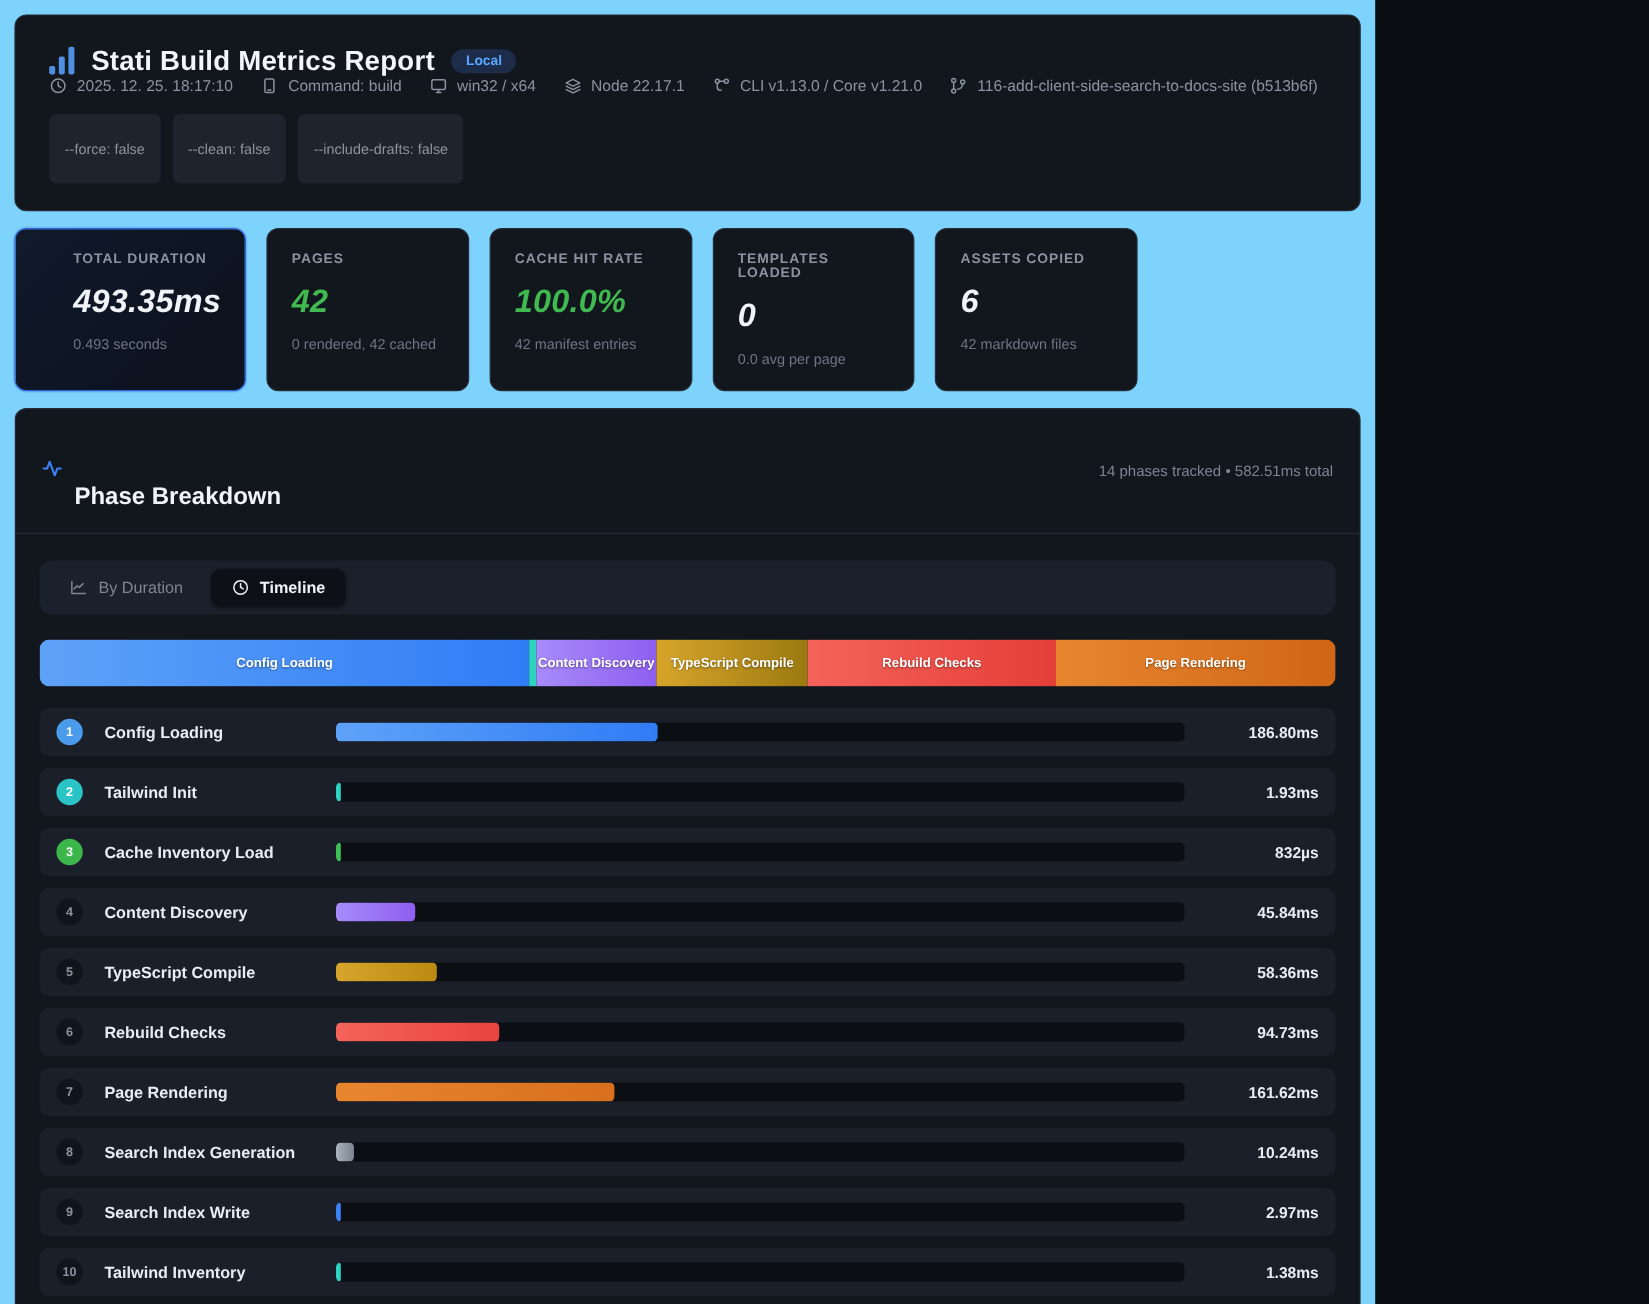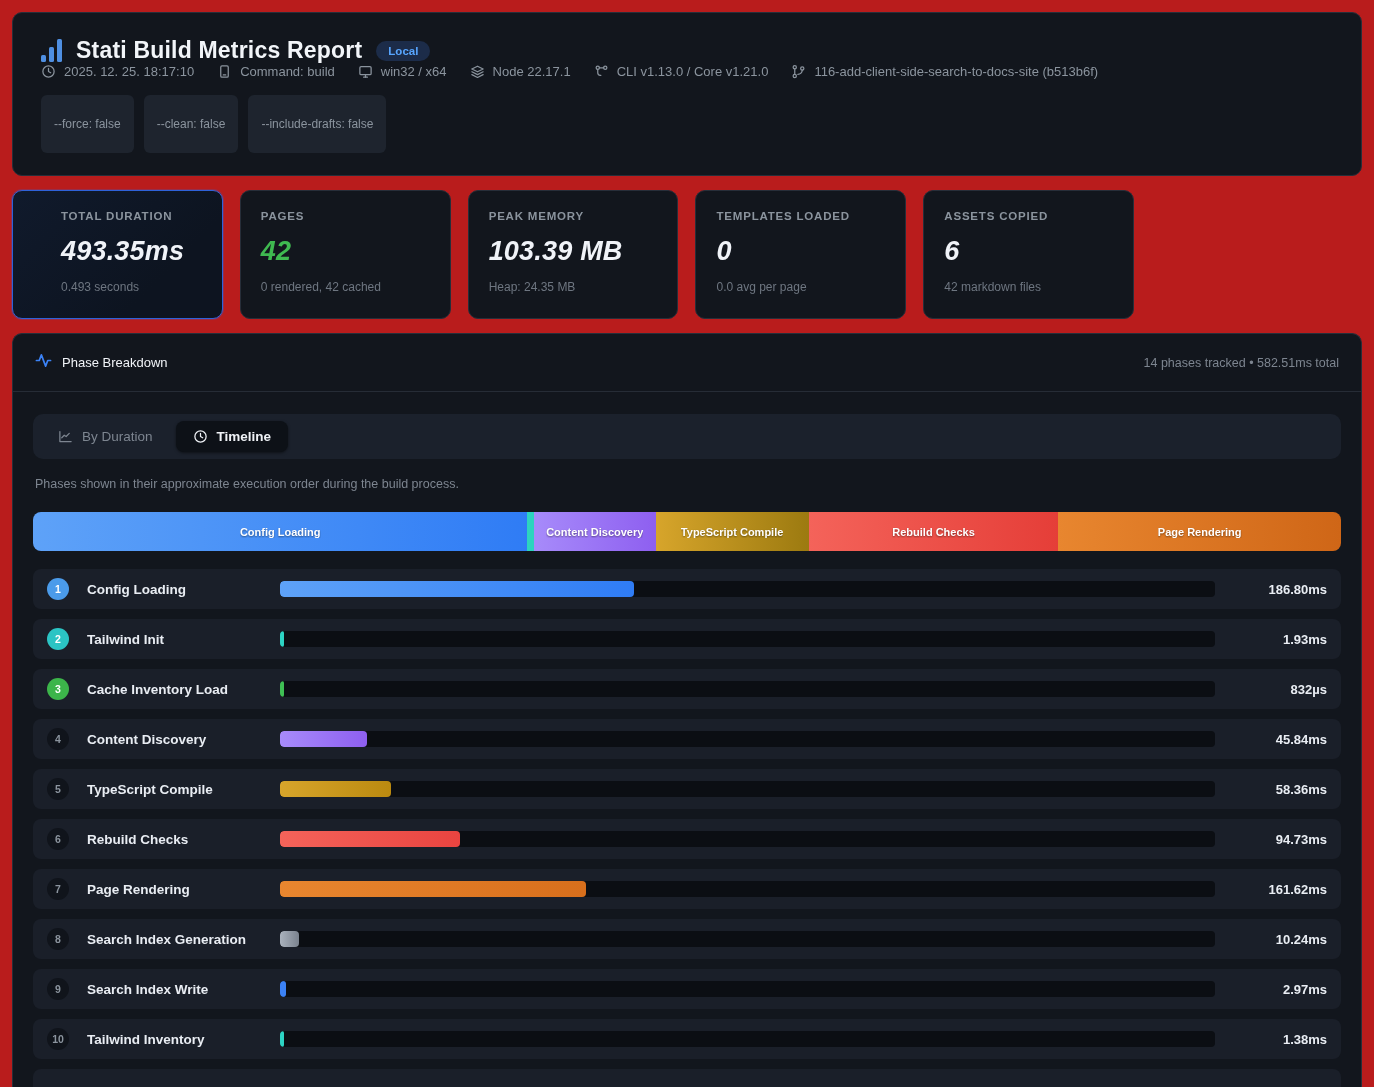--- a/index.html
+++ b/index.html
@@ -1,18 +1,18 @@
 <!DOCTYPE html>
 <html><head>
 <meta charset="utf-8">
 <style>
   * { margin:0; padding:0; box-sizing:border-box; }
   html,body { background:#0a0d12; }
   body { font-family:"Liberation Sans","DejaVu Sans",sans-serif; color:#eef1f5; }
-  .page { width:1374px; height:1087px; overflow:hidden; background:#b91c1c; position:relative; }
+  .page { width:1146px; height:1087px; overflow:hidden; background:#7dd3fc; position:relative; }
 
   
   .panel { background:#12161d; border:1px solid #272e39; border-radius:10px; }
   .header-panel { margin:12px; padding:24px 28px 22px 28px; }
   .title-row { display:flex; align-items:center; gap:14px; }
   .logo { display:flex; align-items:flex-end; gap:3px; height:26px; padding-bottom:2px; }
   .logo i { display:block; width:5px; border-radius:1.5px; background:#4f8fe2; }
   .logo i.b1 { height:7px; } .logo i.b2 { height:15px; } .logo i.b3 { height:23px; }
   .app-title { font-size:23px; font-weight:700; letter-spacing:.2px; color:#f2f5f9; }
   .badge { font-size:11.5px; font-weight:700; color:#58a6ff; background:#1c2c49; padding:4px 12px; border-radius:999px; }
@@ -27,21 +27,21 @@
   .card { background:#12161d; border:1px solid #272e39; border-radius:10px; padding:19px 20px; min-height:129px; }
   .card.hl { border-color:#2e62d9; background:linear-gradient(135deg,#101a2c 0%,#0d1420 70%); box-shadow:0 0 0 1px rgba(46,98,217,.25);padding-left:48px; }
   .card .lbl { font-size:11.5px; font-weight:600; letter-spacing:.8px; color:#8b949e; text-transform:uppercase; }
   .card .val { font-size:27px; font-weight:700; margin-top:14px; letter-spacing:.2px;font-style:italic; }
   .card .sub { font-size:12px; color:#6e7681; margin-top:13px; }
 
   
   .phase-panel { margin:14px 12px 0 12px; background:#12161d; border:1px solid #272e39; border-radius:10px 10px 0 0; border-bottom:none; }
   .phase-head { display:flex; align-items:center; justify-content:space-between; padding:18px 22px; border-bottom:1px solid #262c36; }
   .phase-head-left { display:flex; align-items:center; gap:10px; }
-  .phase-title { font-size:13px; font-weight:400; color:#f0f3f7; }
+  .phase-title { font-size:20px; font-weight:700; color:#f0f3f7;margin-top:44px; }
   .phase-summary { font-size:12.5px; color:#7d8590; }
   .phase-body { padding:22px 20px 20px 20px; }
 
   .tabsbar { background:#1b212c; border-radius:10px; padding:7px 8px; display:flex; gap:6px; }
   .tab { display:flex; align-items:flex-end; gap:9px; font-size:13.5px; color:#7d8590; padding:8px 17px; border-radius:8px; cursor:pointer; background:transparent; border:none; font-family:inherit; }
   .tab.active { background:#0d1117; color:#f0f3f7; font-weight:700; box-shadow:0 1px 3px rgba(0,0,0,.5); }
   .phase-desc { font-size:12.5px; color:#7d8590; margin:18px 2px 0 2px; }
 
   .tl-bar { display:flex; height:39px; border-radius:8px; overflow:hidden; margin-top:21px; }
   .tl-seg { height:100%; display:flex; align-items:center; justify-content:center; }
@@ -145,23 +145,23 @@
         <div class="lbl">TOTAL DURATION</div>
         <div class="val" style="color: rgb(240, 243, 248);">493.35ms</div>
         <div class="sub">0.493 seconds</div>
       </div>
       <div class="card">
         <div class="lbl">PAGES</div>
         <div class="val" style="color: rgb(63, 185, 80);">42</div>
         <div class="sub">0 rendered, 42 cached</div>
       </div>
       <div class="card">
-        <div class="lbl">PEAK MEMORY</div>
-        <div class="val" style="color: rgb(240, 243, 248);">103.39 MB</div>
-        <div class="sub">Heap: 24.35 MB</div>
+        <div class="lbl">CACHE HIT RATE</div>
+        <div class="val" style="color: rgb(63, 185, 80);">100.0%</div>
+        <div class="sub">42 manifest entries</div>
       </div>
       <div class="card">
         <div class="lbl">TEMPLATES LOADED</div>
         <div class="val" style="color: rgb(240, 243, 248);">0</div>
         <div class="sub">0.0 avg per page</div>
       </div>
       <div class="card">
         <div class="lbl">ASSETS COPIED</div>
         <div class="val" style="color: rgb(240, 243, 248);">6</div>
         <div class="sub">42 markdown files</div>
@@ -194,21 +194,20 @@
           <button class="tab active">
             <span style="display: flex;">
               <svg width="15" height="15" viewBox="0 0 24 24" fill="none" stroke="currentColor" stroke-width="2" stroke-linecap="round" stroke-linejoin="round">
                 <circle cx="12" cy="12" r="9"></circle>
                 <polyline points="12 7 12 12 15.5 14"></polyline>
               </svg>
             </span>
             <span>Timeline</span>
           </button>
         </div>
-      <div class="phase-desc">Phases shown in their approximate execution order during the build process.</div>
       <div class="tl-bar">
           <div class="tl-seg" style="width: 37.8%; background: linear-gradient(90deg, rgb(94, 162, 248), rgb(47, 124, 245));">
             <span>Config Loading</span>
           </div>
           <div class="tl-seg" style="width: 0.5%; background: linear-gradient(90deg, rgb(45, 212, 191), rgb(45, 212, 191));"></div>
           <div class="tl-seg" style="width: 9.3%; background: linear-gradient(90deg, rgb(167, 139, 250), rgb(142, 95, 240));">
             <span>Content Discovery</span>
           </div>
           <div class="tl-seg" style="width: 11.7%; background: linear-gradient(90deg, rgb(215, 165, 43), rgb(156, 122, 16));">
             <span>TypeScript Compile</span>

